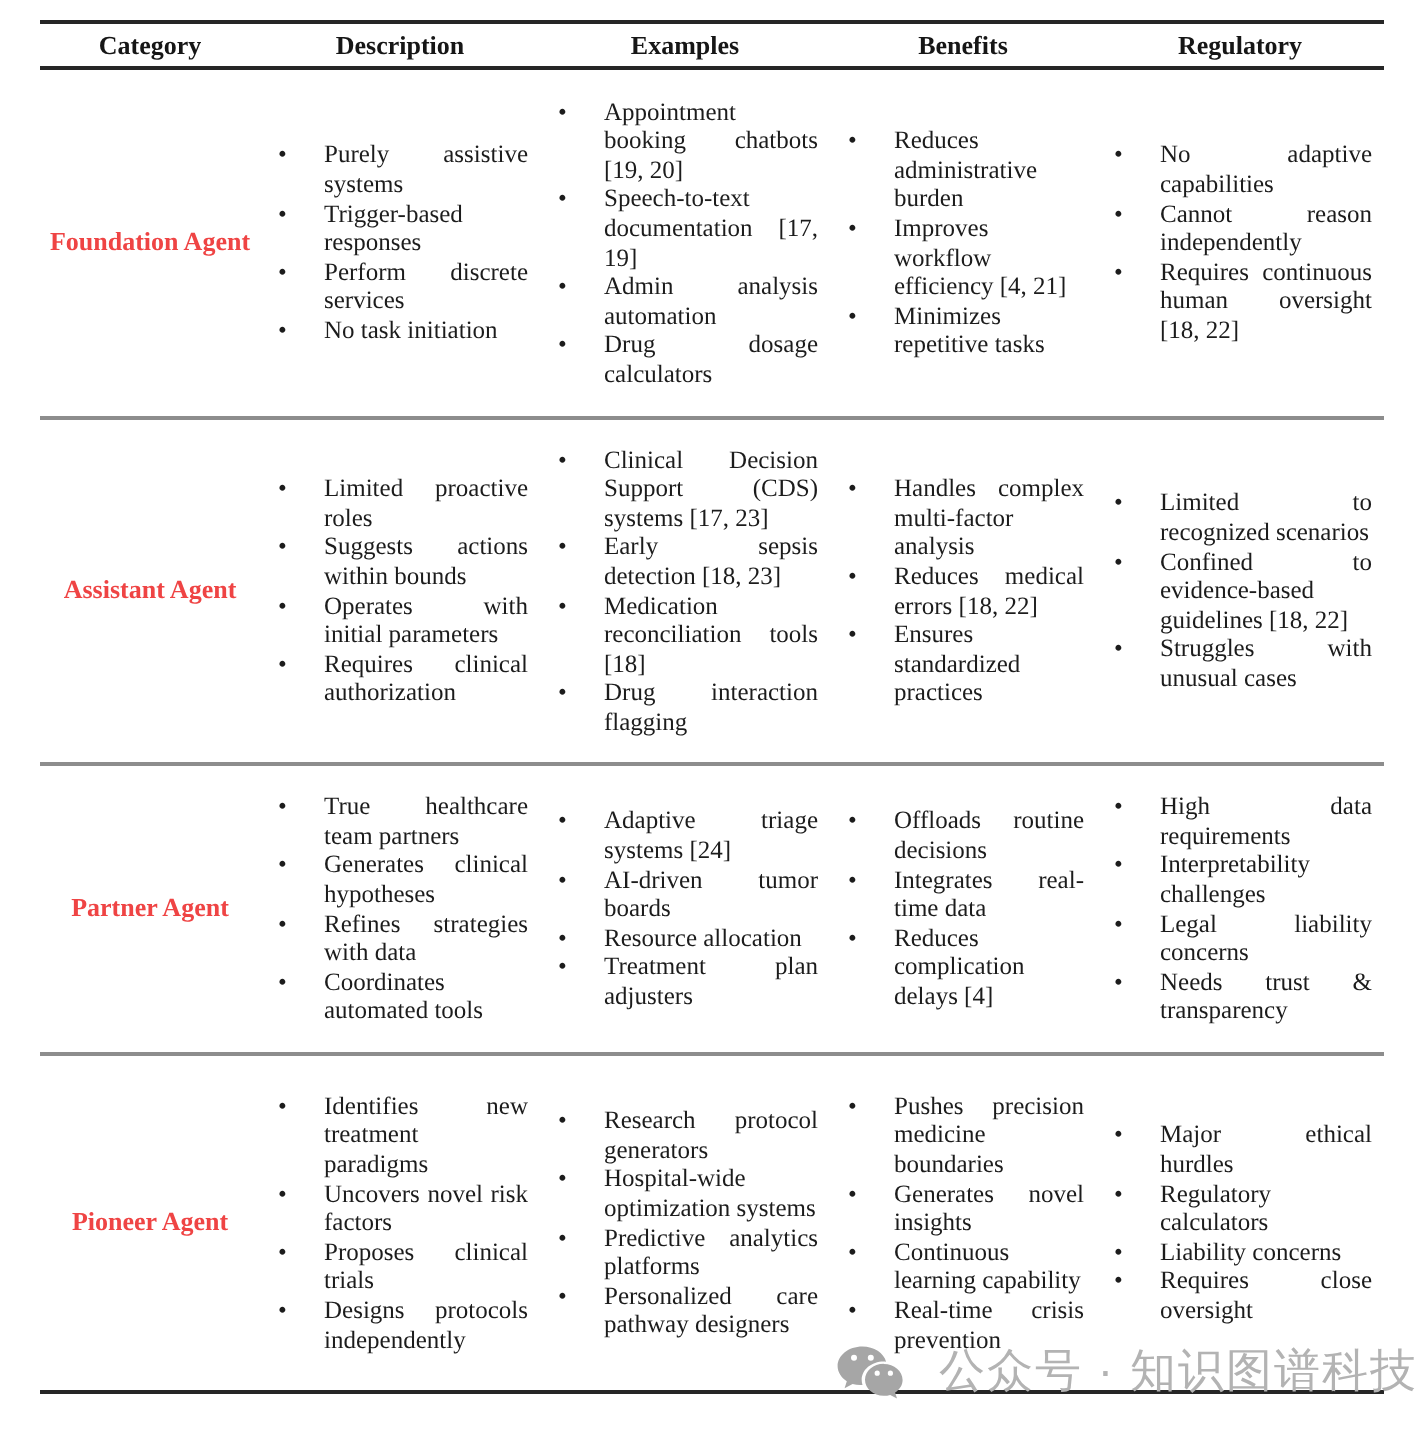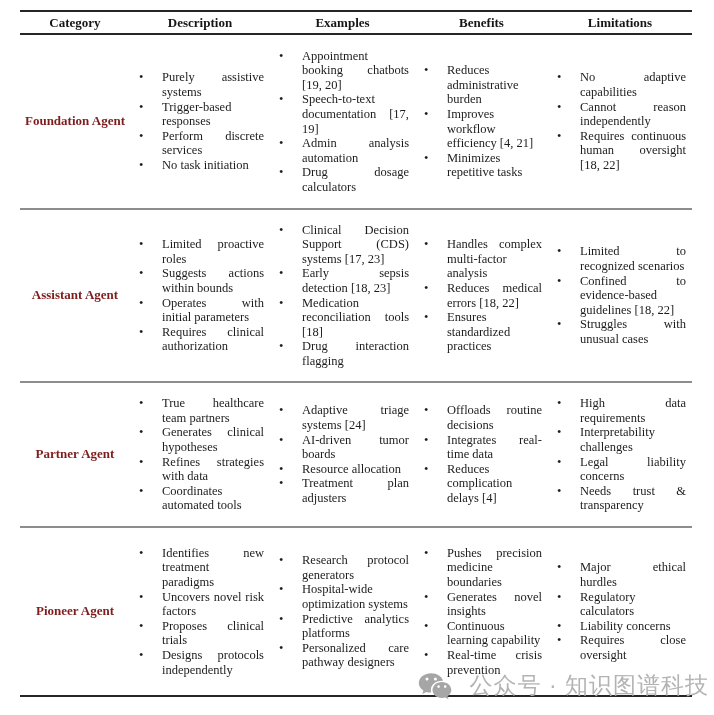--- a/index.html
+++ b/index.html
@@ -54,21 +54,21 @@
     vertical-align: middle;
     padding: 6px 6px 6px 0;
     font-size: 12.5px;
     line-height: 14.6px;
   }
   td.cat-cell {
     text-align: center;
     font-weight: bold;
     font-size: 13px;
     padding: 0 2px;
-    color: #7f1d1d;
+    color: #ef4444;
   }
   ul.bullets {
     list-style: none;
     margin: 0;
     padding: 0 0 0 9px;
   }
   ul.bullets li {
     display: flex;
     align-items: flex-start;
   }
@@ -115,21 +115,21 @@
       <col class="c-examples">
       <col class="c-benefits">
       <col class="c-limitations">
     </colgroup>
     <thead>
       <tr>
         <th>Category</th>
         <th>Description</th>
         <th>Examples</th>
         <th>Benefits</th>
-        <th>Limitations</th>
+        <th>Regulatory</th>
       </tr>
     </thead>
     <tbody id="table-body">
 
     <tr>
           <td class="cat-cell">Foundation Agent</td>
           <td class="list-cell">
             <ul class="bullets">
               <li>
                 <span class="bullet">•</span>

